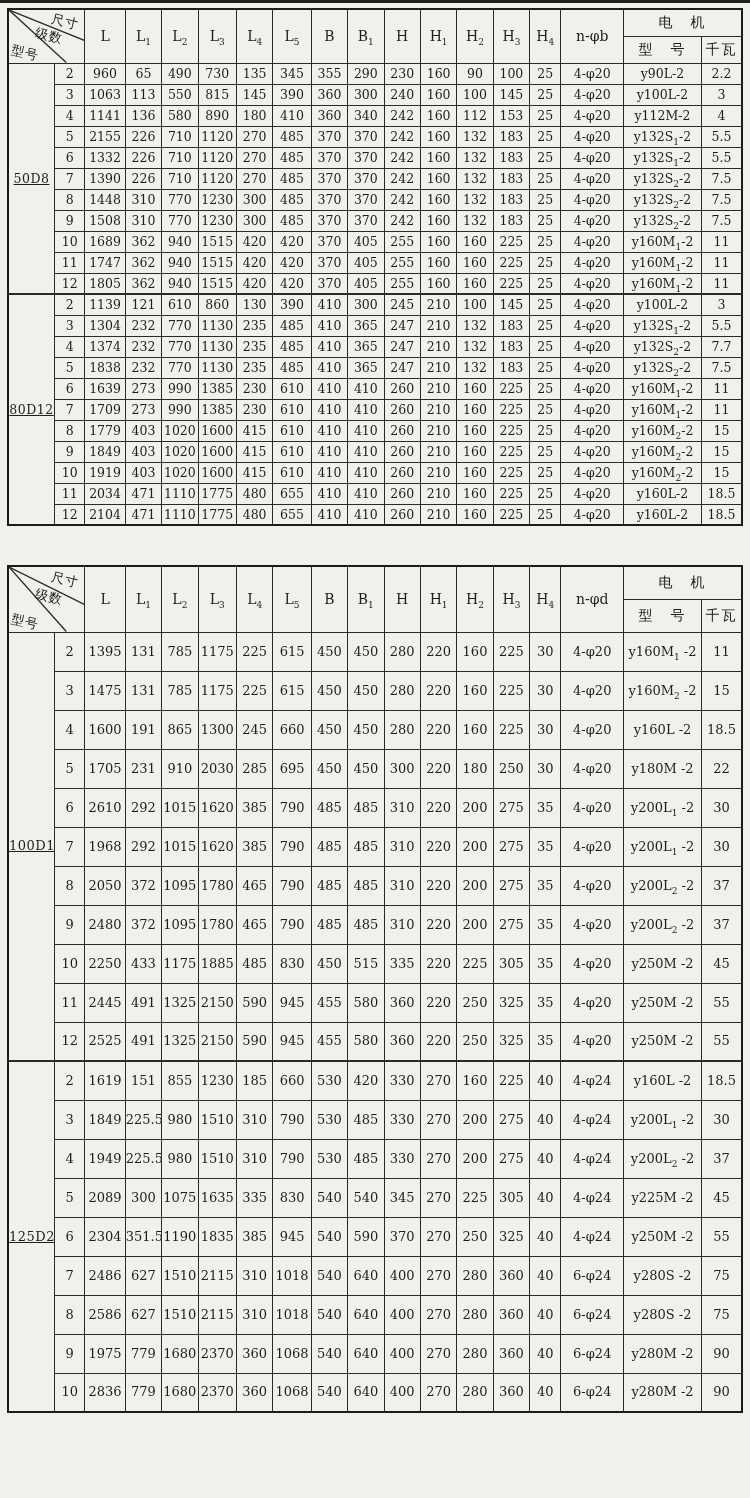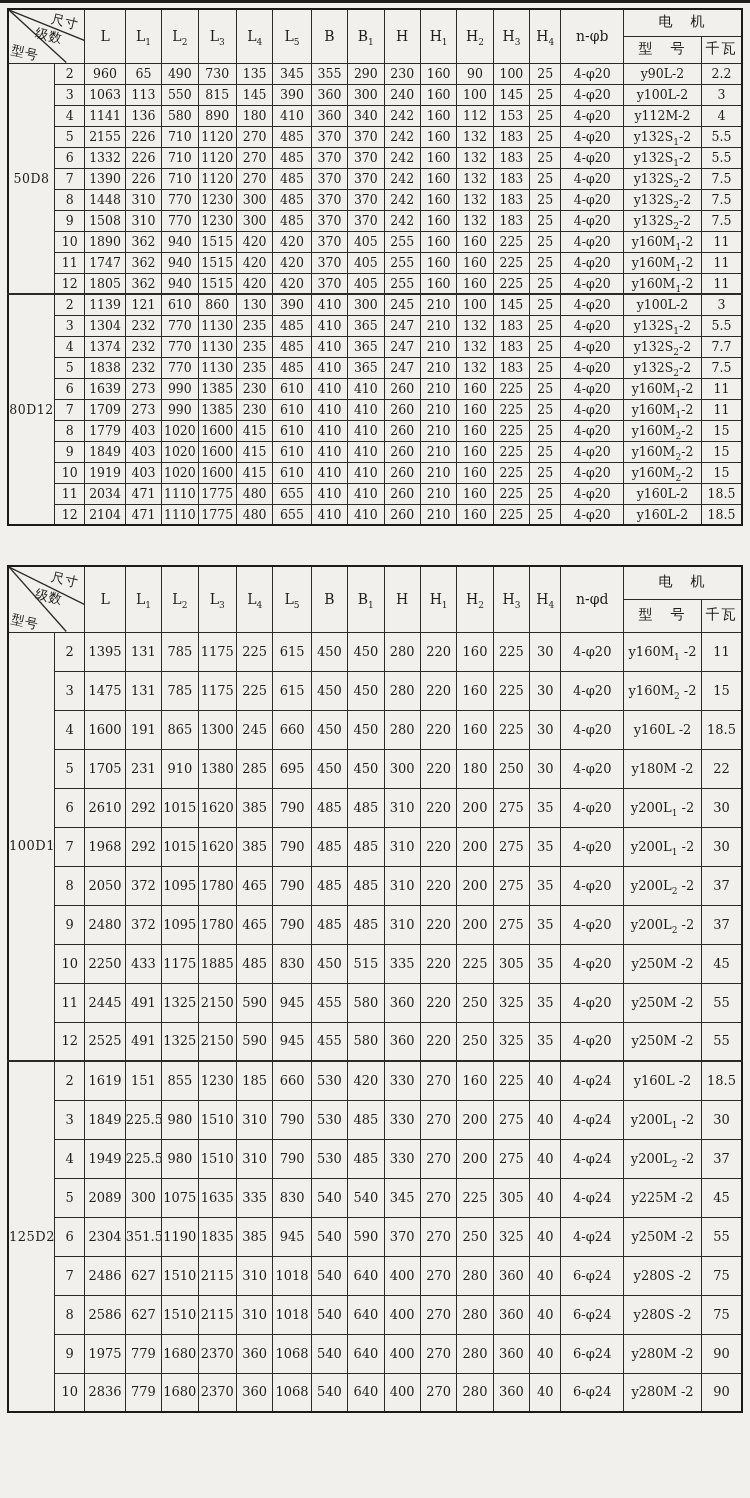--- a/index.html
+++ b/index.html
@@ -18,31 +18,31 @@
   }
   table.spec td{
     border:1px solid #2b2a24;
     text-align:center;vertical-align:middle;
     padding:0;line-height:1.05;
     font-size:13px;
     overflow:hidden;white-space:nowrap;
   }
   table.spec thead td{font-size:14px;}
   table.spec sub{font-size:9px;line-height:0;}
-  .cjk{font-family:Liberation Serif, serif;letter-spacing:2px;}
+  .cjk{font-family:Liberation Sans, sans-serif;letter-spacing:2px;}
   
   .t1 thead tr{height:27px;}
   .t1 tbody tr{height:21px;}
   .t1 tbody td{font-size:12.5px;}
   
   .t2 thead tr{height:33px;}
   .t2 tbody tr{height:39px;}
   .t2 tbody td{font-size:13px;}
   tr.sec-sep td{border-top:2px solid #2b2a24;}
-  td.model-cell{font-size:12.5px;letter-spacing:0.5px;}
+  td.model-cell{font-size:12.5px;letter-spacing:0.5px;text-decoration:underline;}
   
   td.corner{position:relative;padding:0;}
   td.corner svg{position:absolute;left:0;top:0;width:100%;height:100%;display:block;}
   td.corner .lbl{
     position:absolute;font-size:13px;letter-spacing:1px;
     font-family:"DejaVu Sans", sans-serif;
     transform:rotate(13deg);transform-origin:center;
   }
   td.corner .lbl-dim{top:9%;right:5px;}
   td.corner .lbl-stage{left:34%;top:36%;}
@@ -256,21 +256,21 @@
             <td>160</td>
             <td>132</td>
             <td>183</td>
             <td>25</td>
             <td>4-φ20</td>
             <td>y132S<sub>2</sub>-2</td>
             <td>7.5</td>
           </tr>
           <tr>
             <td>10</td>
-            <td>1890</td>
+            <td>1689</td>
             <td>362</td>
             <td>940</td>
             <td>1515</td>
             <td>420</td>
             <td>420</td>
             <td>370</td>
             <td>405</td>
             <td>255</td>
             <td>160</td>
             <td>160</td>
@@ -642,21 +642,21 @@
             <td>30</td>
             <td>4-φ20</td>
             <td>y160L -2</td>
             <td>18.5</td>
           </tr>
           <tr>
             <td>5</td>
             <td>1705</td>
             <td>231</td>
             <td>910</td>
-            <td>1380</td>
+            <td>2030</td>
             <td>285</td>
             <td>695</td>
             <td>450</td>
             <td>450</td>
             <td>300</td>
             <td>220</td>
             <td>180</td>
             <td>250</td>
             <td>30</td>
             <td>4-φ20</td>

